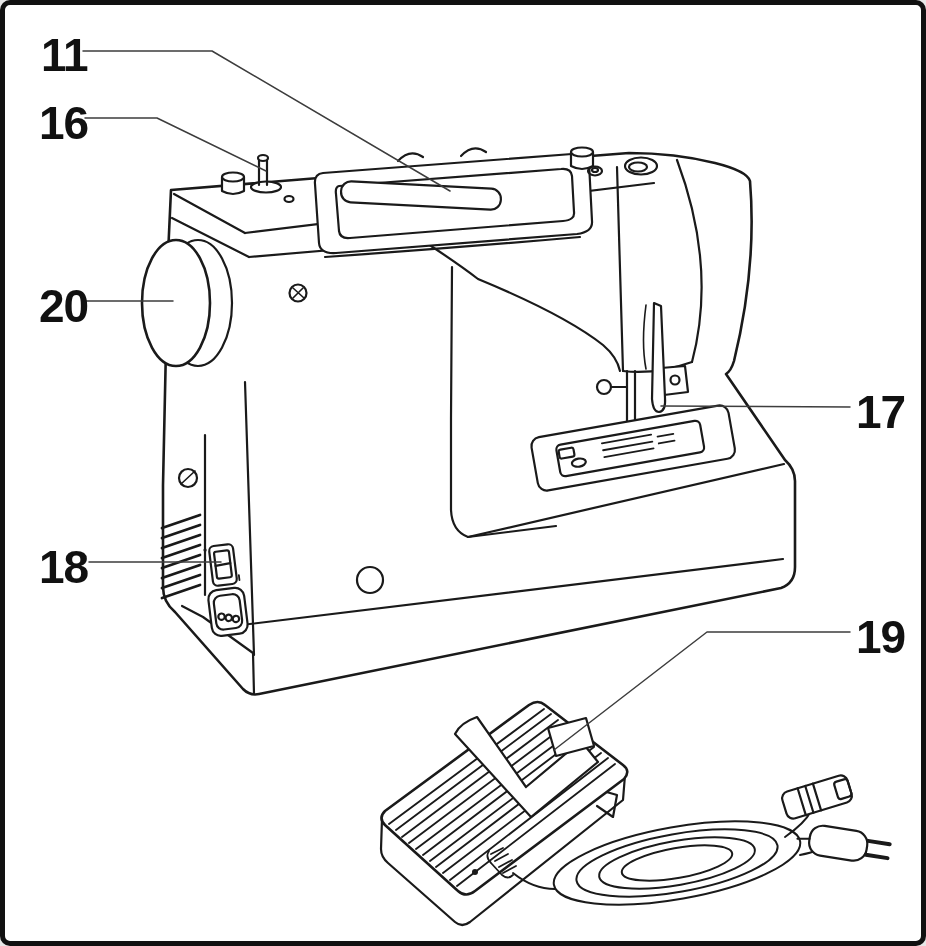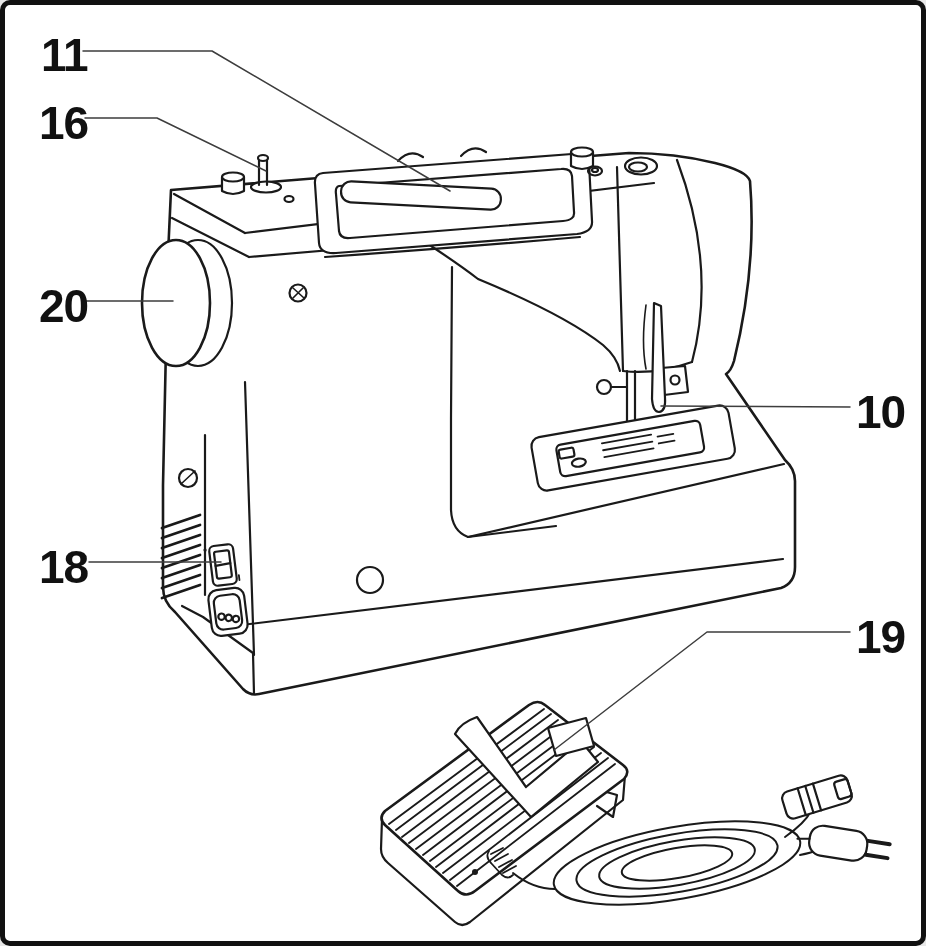--- a/index.html
+++ b/index.html
@@ -249,16 +249,16 @@
       <path d="M 84,557 L 216,557"></path>
       <path d="M 845,402 L 656,401"></path>
       <path d="M 845,627 L 702,627 L 549,745"></path>
     </g>
   </svg>
 
   <div class="callout" style="left:36px;top:27px">11</div>
   <div class="callout" style="left:34px;top:95px">16</div>
   <div class="callout" style="left:34px;top:278px">20</div>
   <div class="callout" style="left:34px;top:539px">18</div>
-  <div class="callout" style="left:851px;top:384px">10</div>
+  <div class="callout" style="left:851px;top:384px">17</div>
   <div class="callout" style="left:851px;top:609px">19</div>
 
 </div>
 
 </body></html>

